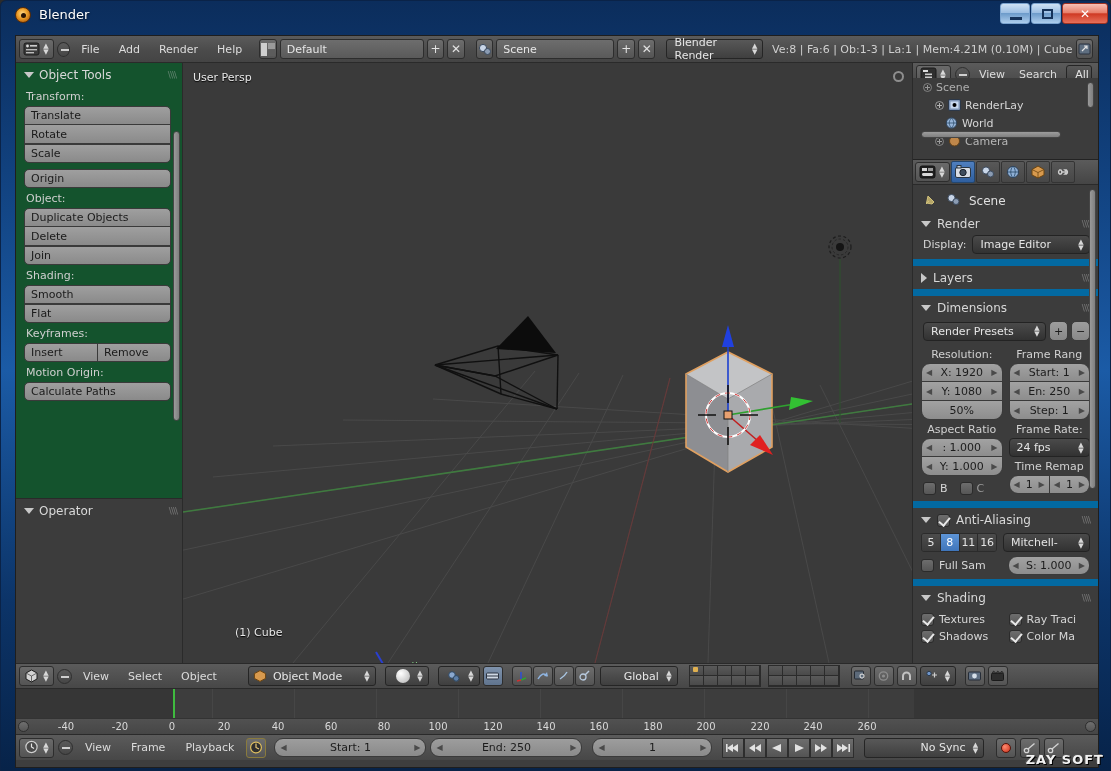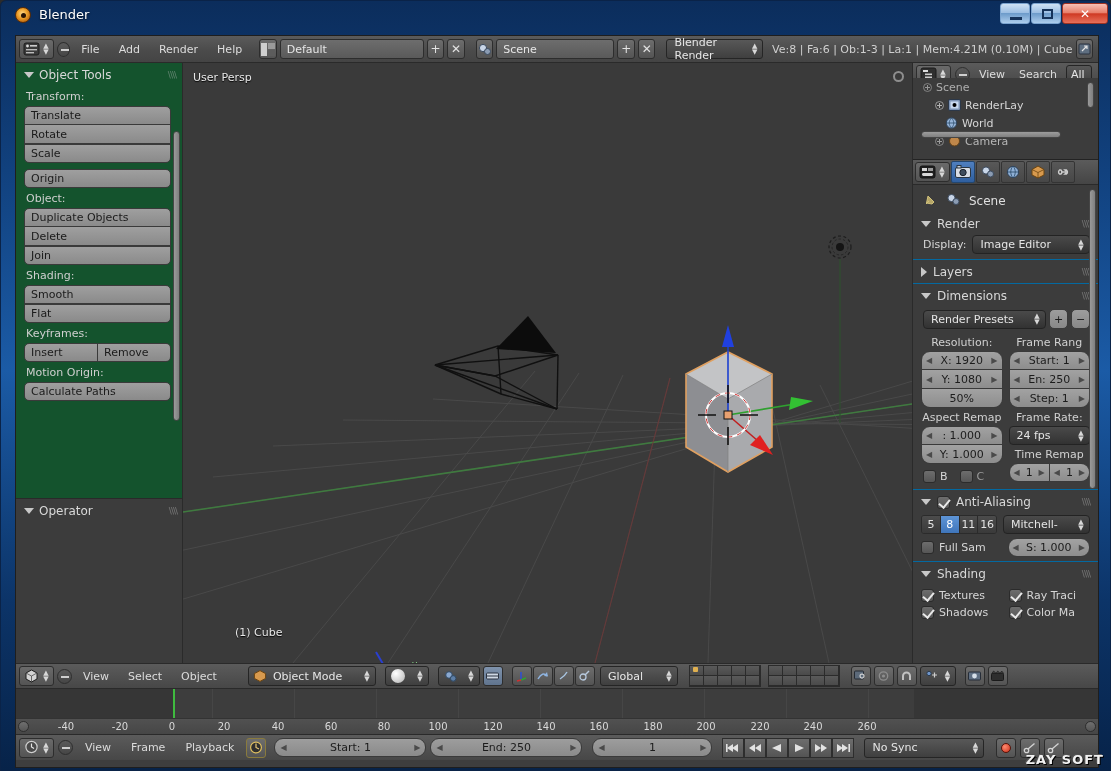--- a/index.html
+++ b/index.html
@@ -87,21 +87,21 @@
     display:flex; align-items:center; padding:0 6px; color:#e6e6e6; font-size:11px;
   }
   .sq-btn{
     width:20px;height:20px;border:1px solid #2d2d2d;border-radius:3px;
     background:linear-gradient(180deg,#6d6d6d,#545454);
     display:flex;align-items:center;justify-content:center;color:#e3e3e3;font-size:12px;
   }
   .combo{
     background:linear-gradient(180deg,#585858,#3f3f3f);
     border:1px solid #252525; border-radius:3px; height:20px;
-    display:flex; align-items:center; justify-content:space-between;
+    display:flex; align-items:center; justify-content:flex-end;
     padding:0 4px 0 7px; color:#e6e6e6; font-size:11px; gap:6px;
   }
   .stat{ color:#cfcfcf; font-size:11px; margin-left:6px; white-space:nowrap; }
 
   
   .main{ display:flex; height:600px; }
 
   
   .toolshelf{
     width:167px; background:#14532d; border-right:1px solid #2a2a2a;
@@ -173,21 +173,21 @@
   .ptab{
     width:24px;height:22px;border:1px solid #343434;border-radius:2px;
     background:linear-gradient(180deg,#585858,#474747);
     display:flex;align-items:center;justify-content:center;
   }
   .ptab.active{ background:linear-gradient(180deg,#4f7fbf,#2f5f9f); border-color:#23466f; }
 
   .props{ flex:1; overflow:hidden; background:#3c3c3c; position:relative; padding-bottom:2px; }
   .prop-row{ display:flex; align-items:center; gap:6px; padding:5px 8px 4px 10px; }
   .sec-head{ display:flex; align-items:center; gap:6px; padding:5px 8px 4px 8px;
-     color:#d8d8d8; font-size:12px; border-top:1px solid #0369a1; }
+     color:#d8d8d8; font-size:12px; border-top:7px solid #0369a1; }
   .sec-head.nb{ border-top:none; }
   .btn3d{
     background:linear-gradient(180deg,#9d9d9d,#888);
     border:1px solid #3a3a3a; border-radius:5px; color:#1c1c1c;
     height:20px; display:flex; align-items:center; justify-content:center; gap:4px;
     font-size:11px; padding:0 6px;
   }
   .dark-combo{
     background:linear-gradient(180deg,#4a4a4a,#323232);
     border:1px solid #232323; border-radius:4px; color:#e4e4e4; height:19px;
@@ -670,21 +670,21 @@
                   </div>
                 <div class="numf rb">
                     <span class="lt">◀</span>
                     <span>Step: 1</span>
                     <span class="gt">▶</span>
                   </div>
               </div>
             </div>
 
             <div class="col2">
-              <div class="hdr-lbl">Aspect Remap</div>
+              <div class="hdr-lbl">Aspect Ratio</div>
               <div class="hdr-lbl">Frame Rate:</div>
             </div>
             <div class="col2" style="align-items:flex-start">
               <div>
                 <div class="numf rt">
                     <span class="lt">◀</span>
                     <span>: 1.000</span>
                     <span class="gt">▶</span>
                   </div>
                 <div class="numf rb">

